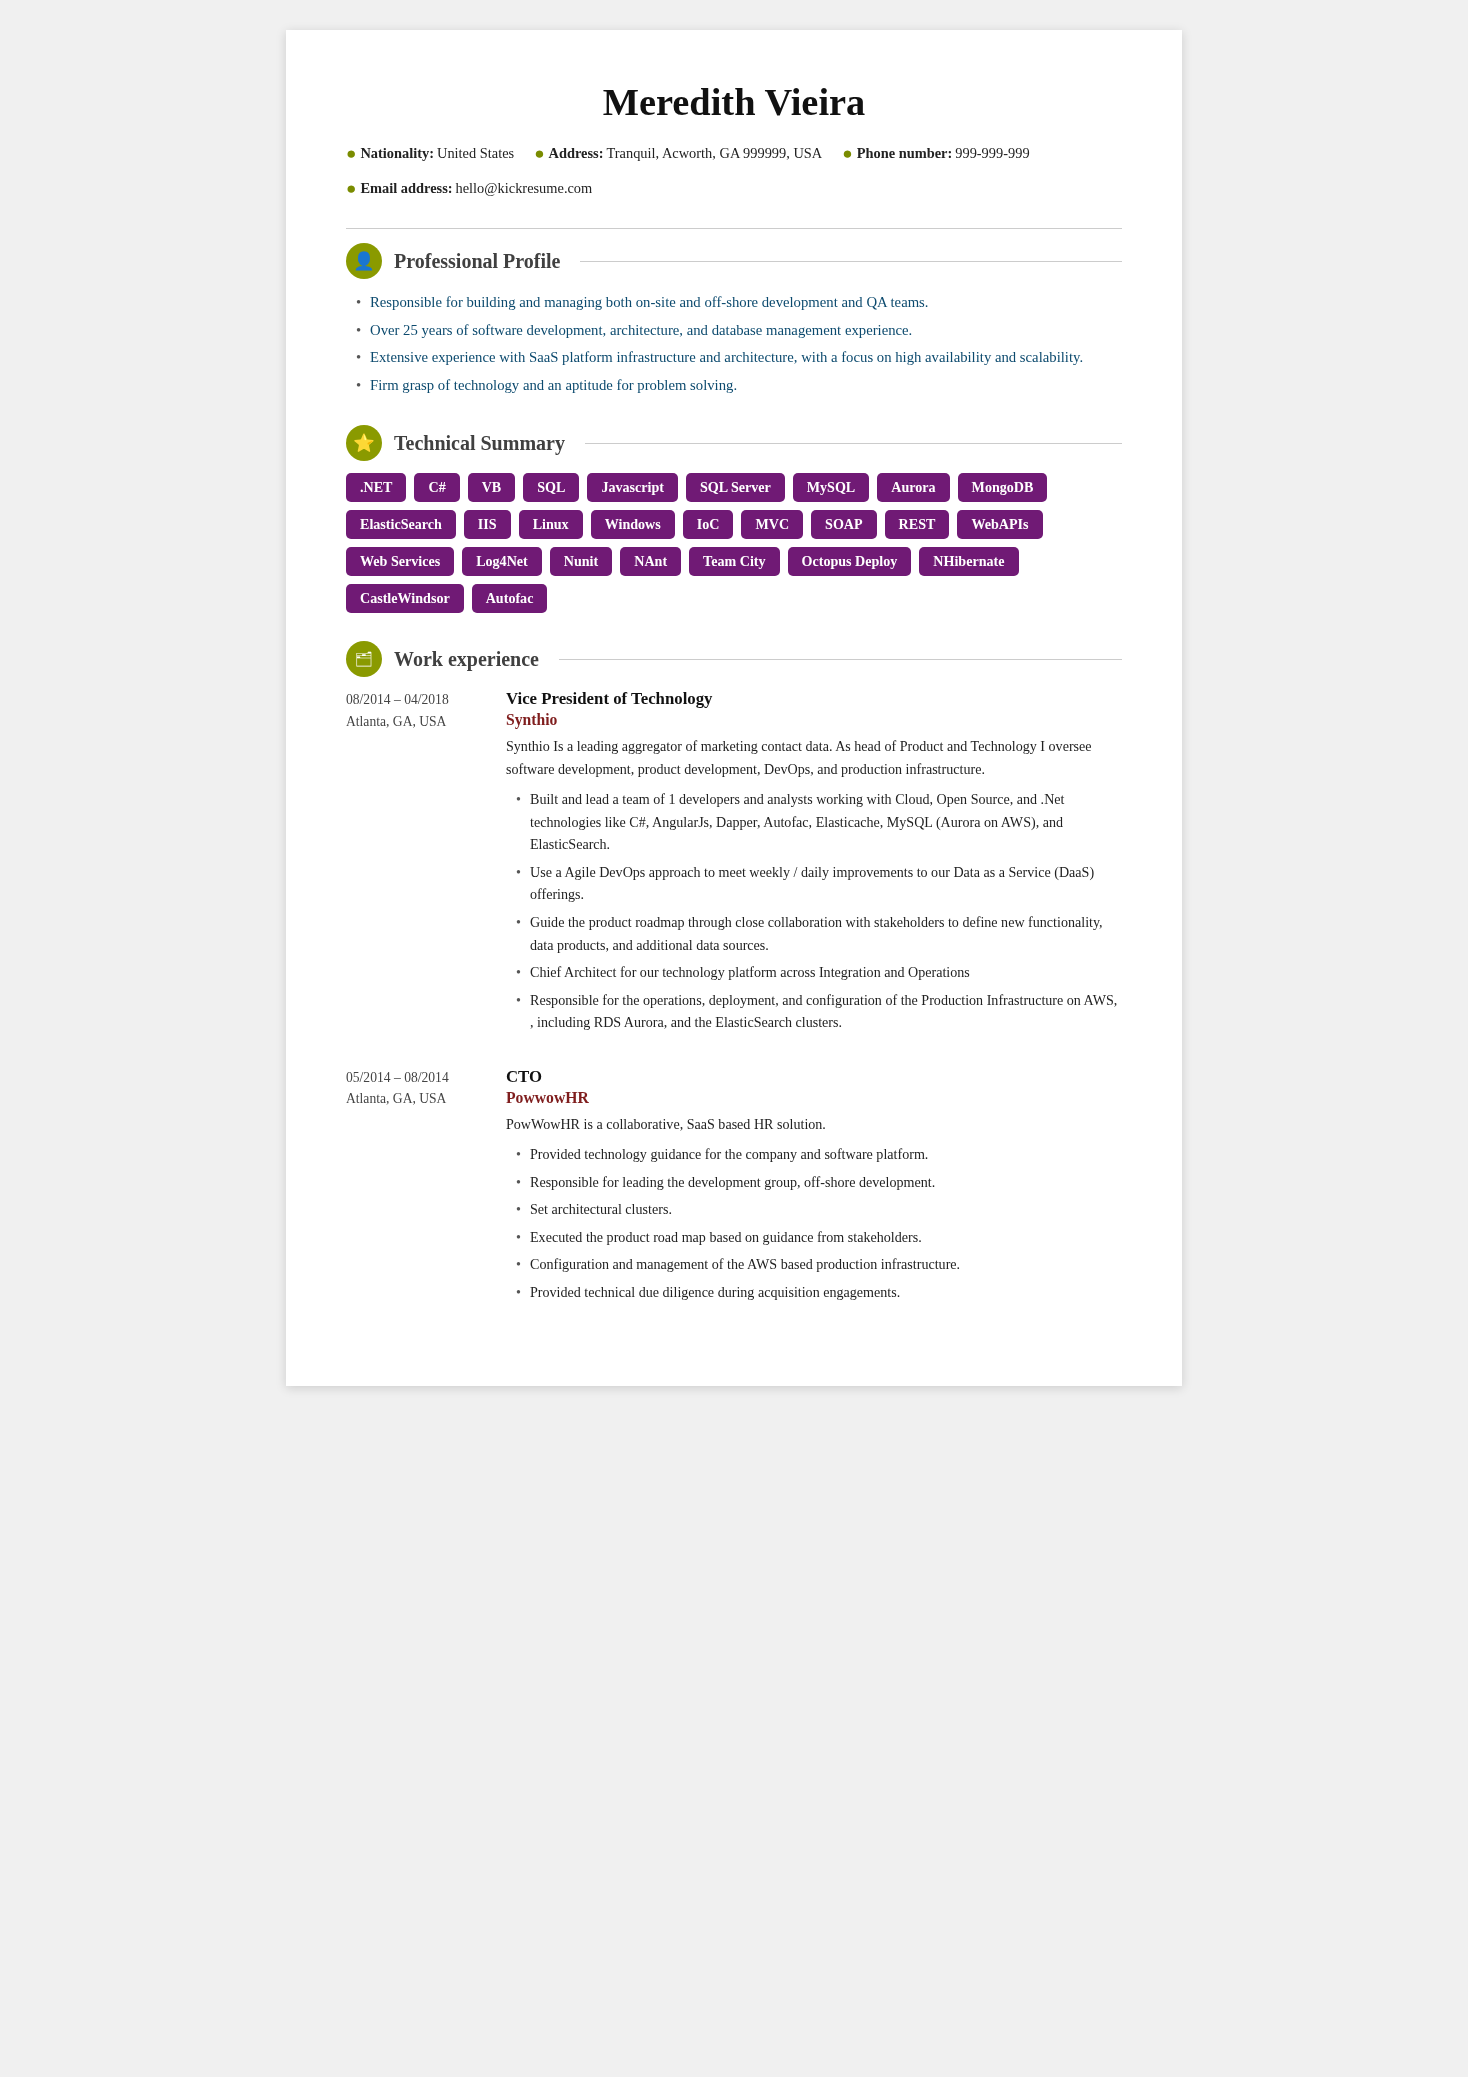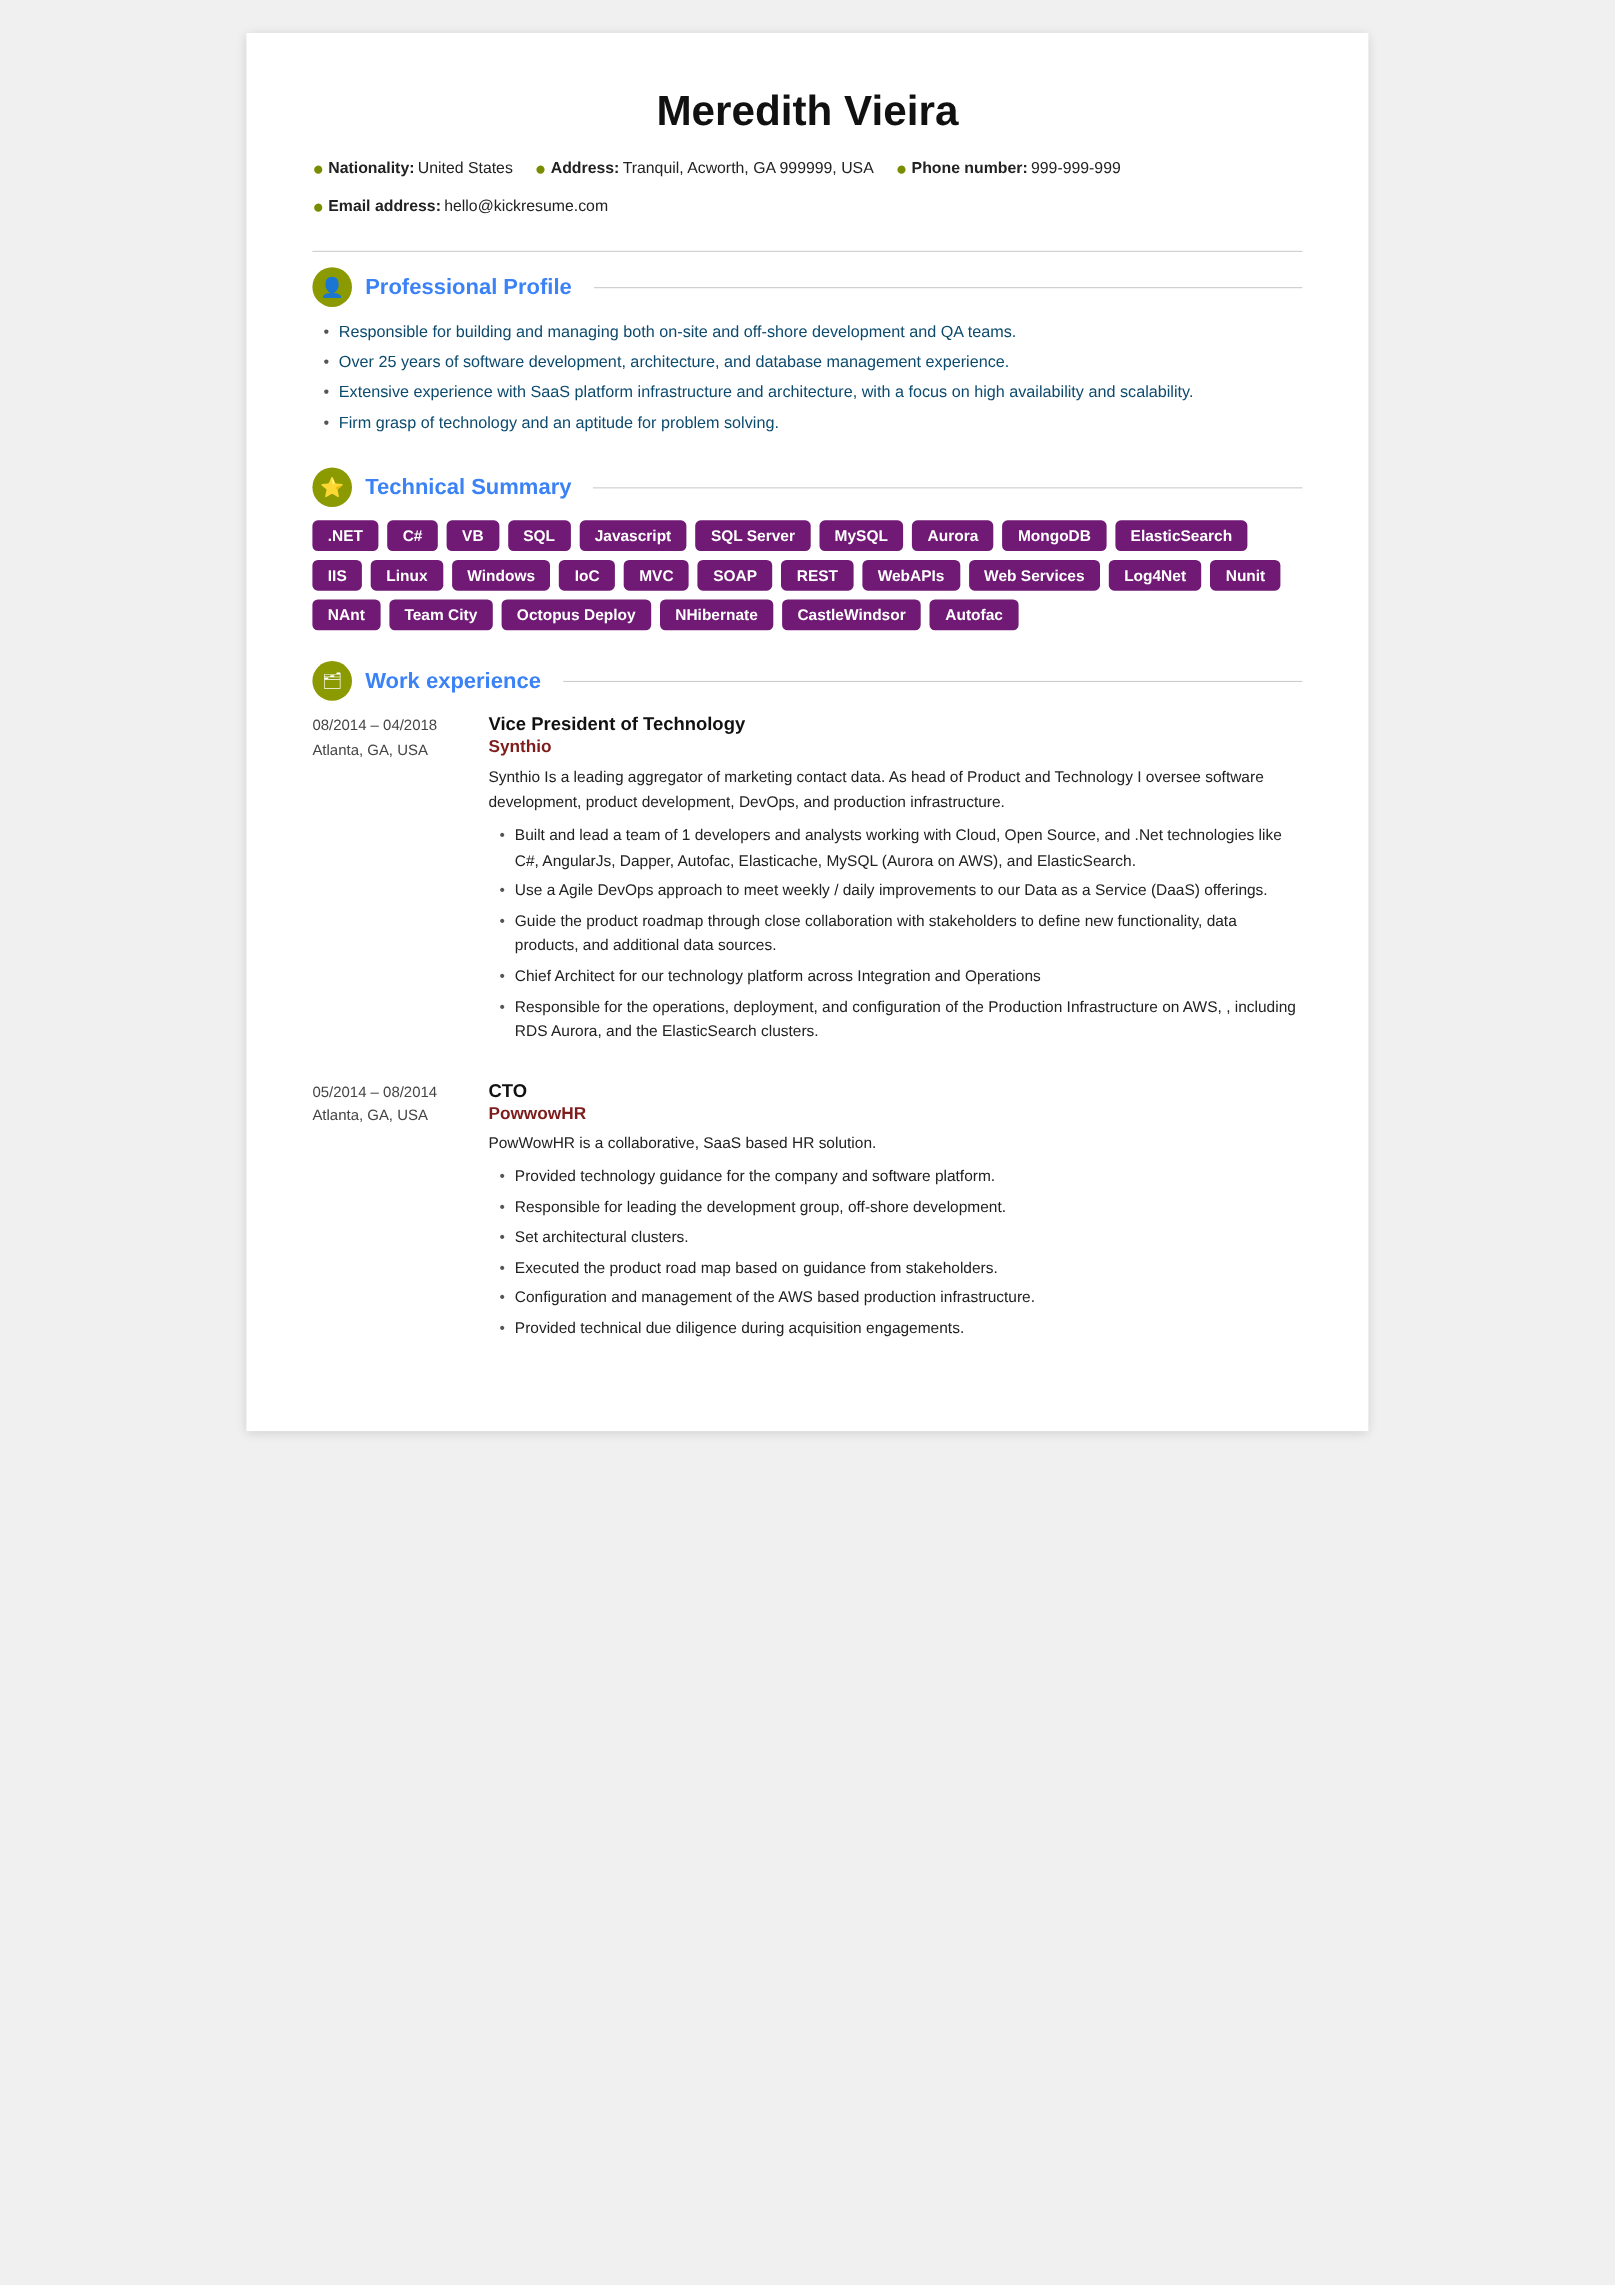--- a/index.html
+++ b/index.html
@@ -5,23 +5,24 @@
     * { box-sizing: border-box; margin: 0; padding: 0; }
     body {
       font-family: Arial, sans-serif;
       background: #f0f0f0;
       display: flex;
       justify-content: center;
       padding: 30px 0;
     }
     .page {
       background: #fff;
-      width: 1020px;
+      width: 896px;
       padding: 50px 60px;
       box-shadow: 0 2px 10px rgba(0,0,0,0.15);
+      font-family: Liberation Serif, serif;
     }
     .header {
       text-align: center;
       margin-bottom: 24px;
     }
     .header h1 {
       font-size: 2.4em;
       font-weight: 900;
       color: #111;
       margin-bottom: 14px;
@@ -77,21 +78,21 @@
       display: flex;
       align-items: center;
       justify-content: center;
       color: white;
       font-size: 1.1em;
       flex-shrink: 0;
     }
     .section-title {
       font-size: 1.25em;
       font-weight: 900;
-      color: #3b82f6;
+      color: #404040;
       flex-shrink: 0;
     }
     .section-title-line {
       flex: 1;
       border-top: 1.5px solid #ccc;
       margin-left: 8px;
     }
     .profile-bullets {
       list-style: none;
       padding-left: 10px;

